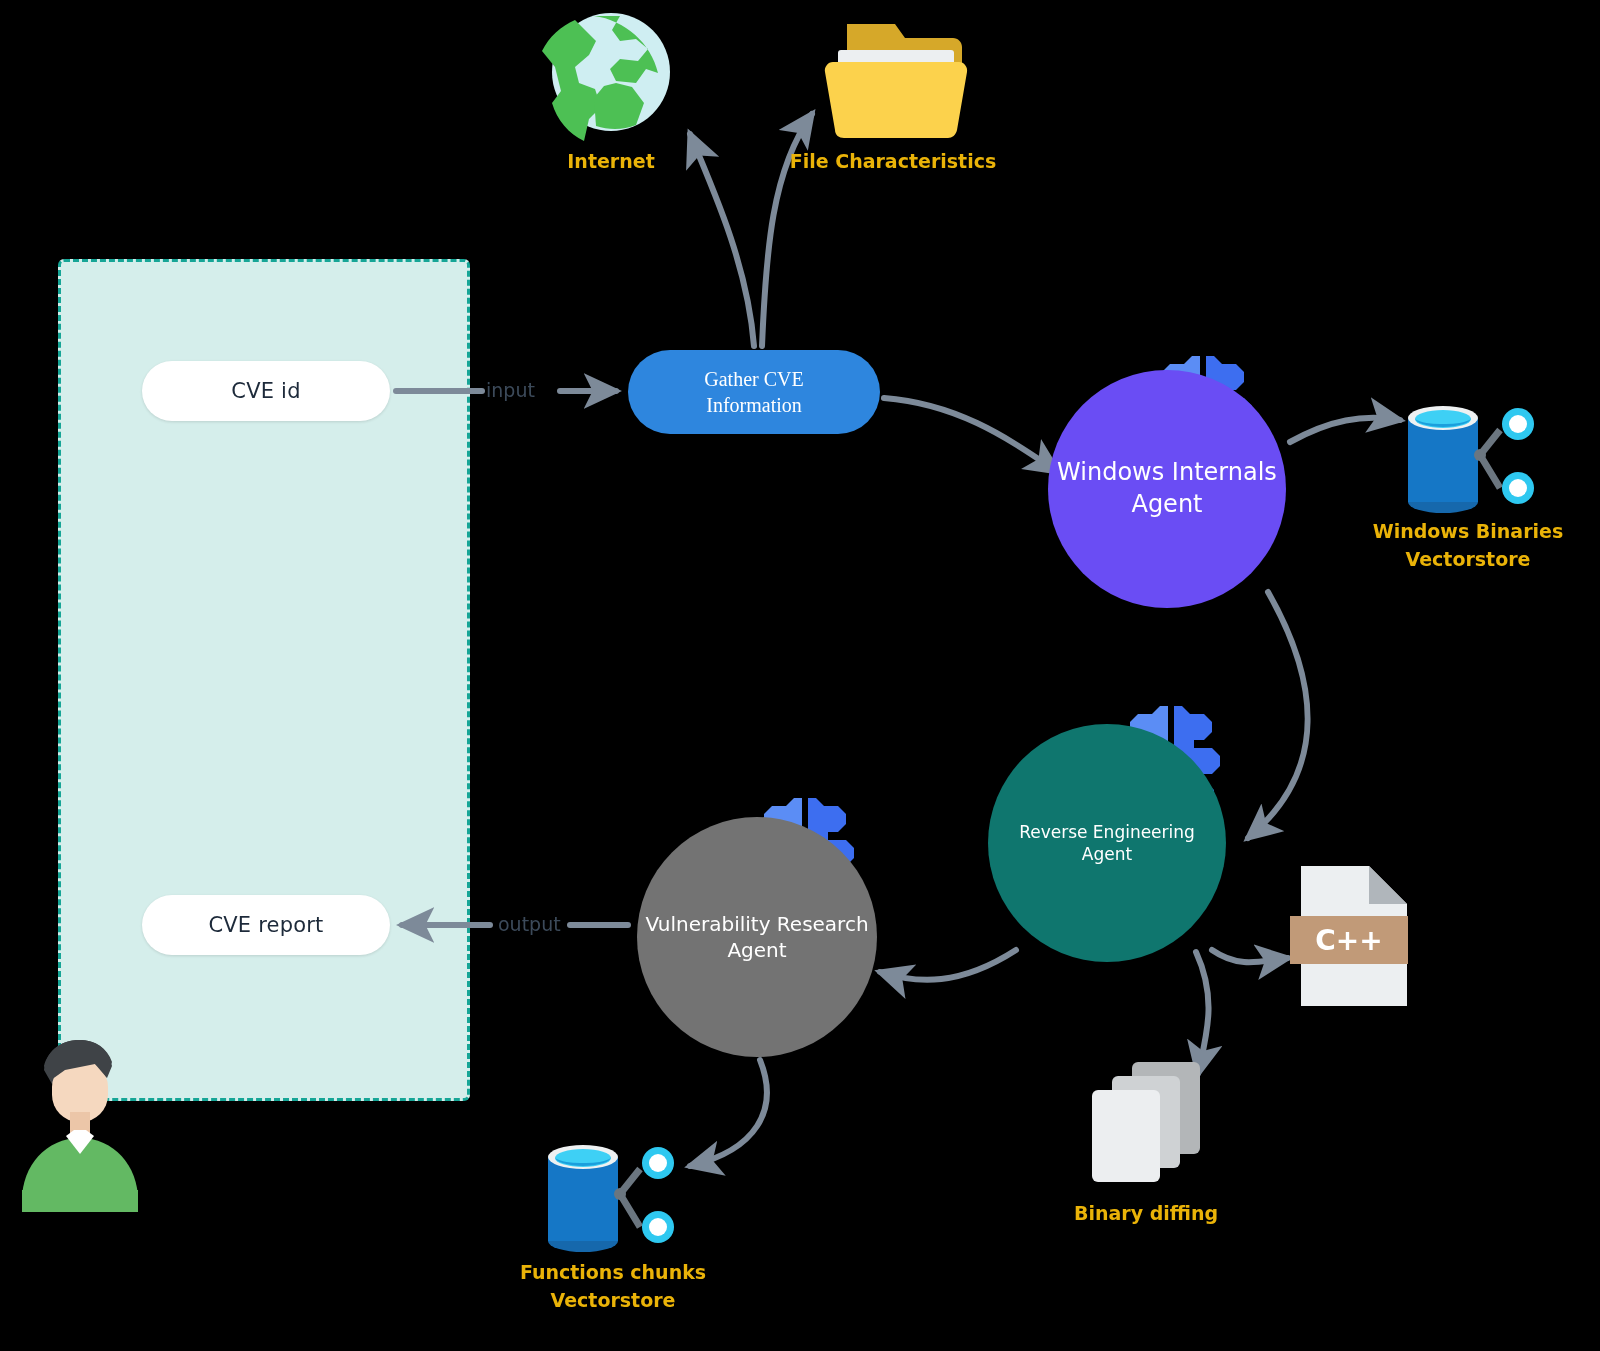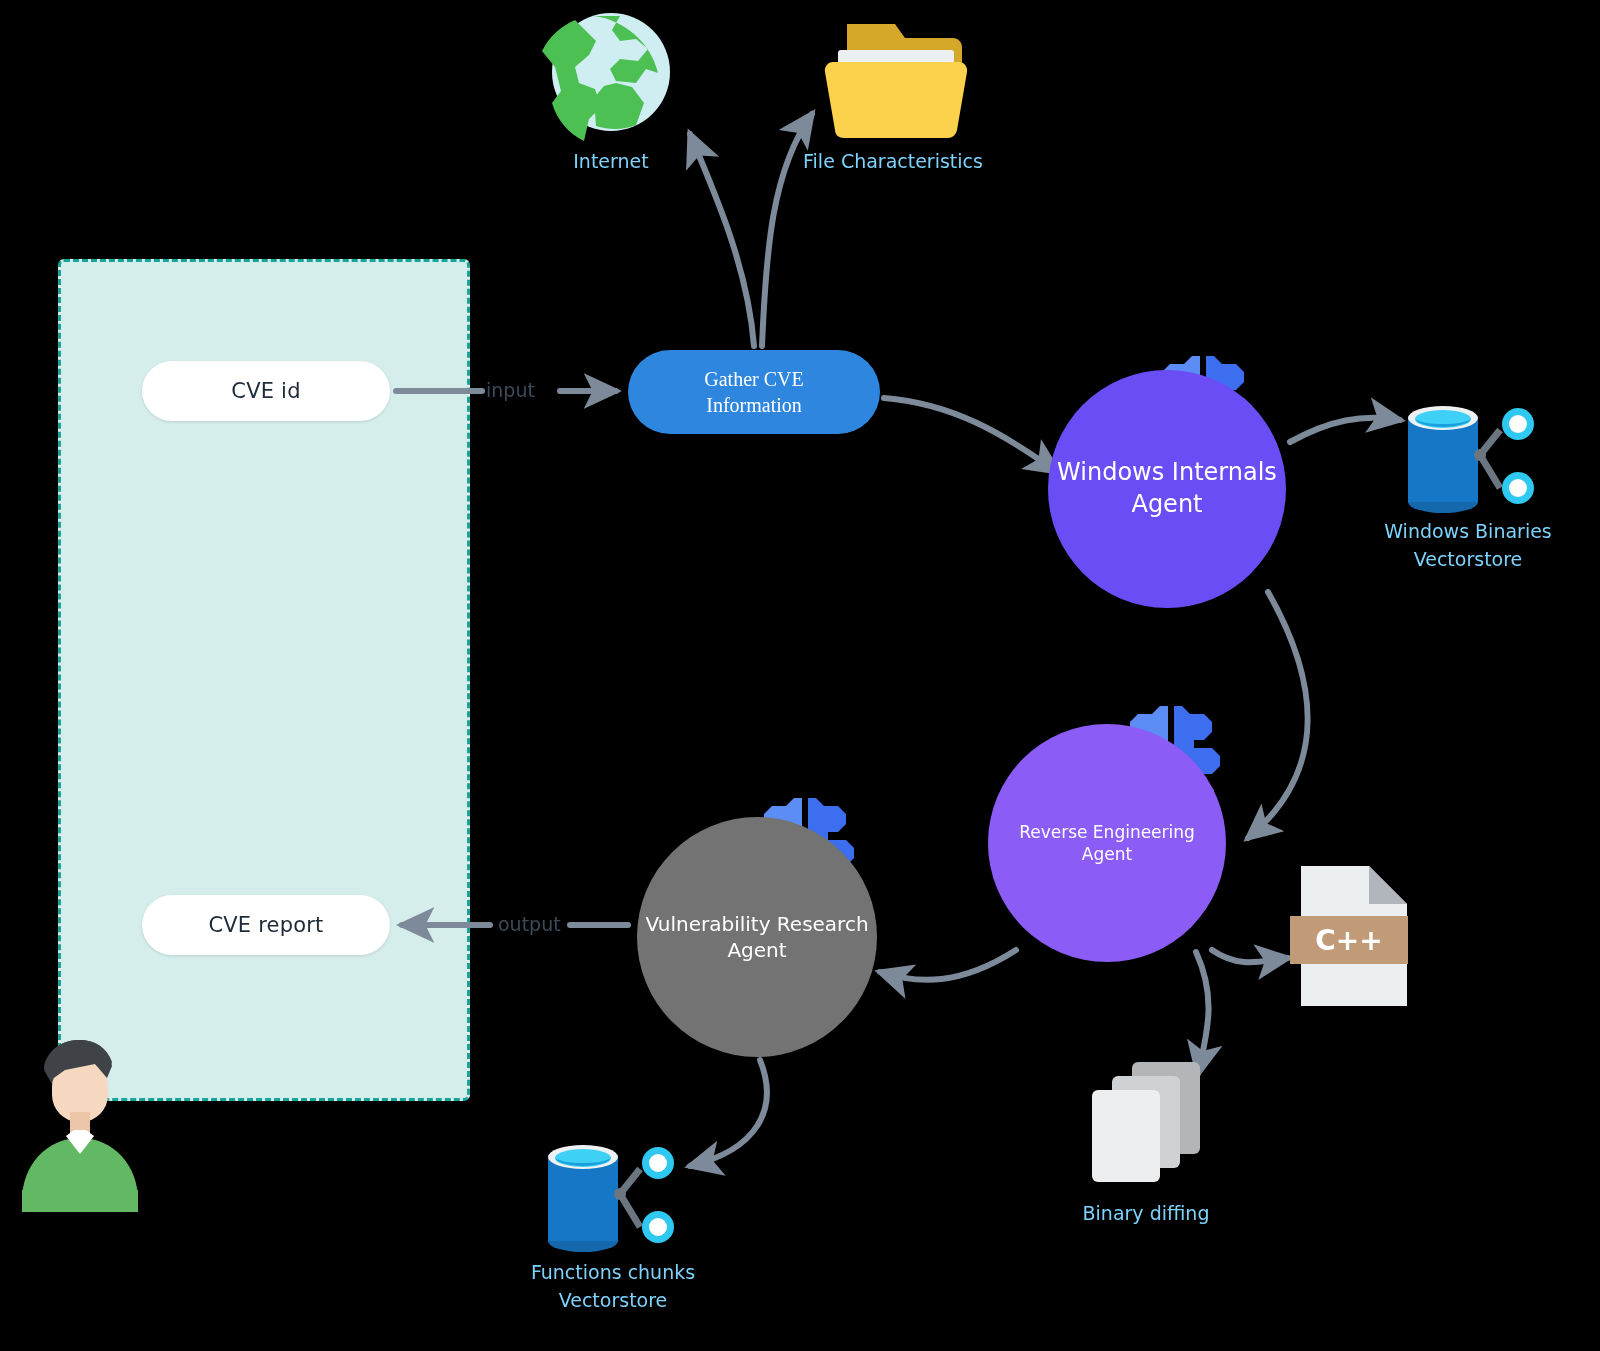--- a/index.html
+++ b/index.html
@@ -36,27 +36,27 @@
 
   
   .agent{
     border-radius:50%;
     display:flex;flex-direction:column;align-items:center;justify-content:center;
     color:#fff;text-align:center;line-height:1.32;
   }
   #agent-windows{left:1048px;top:370px;width:238px;height:238px;
                  background:#6a4df4;font-size:24px;}
   #agent-reverse{left:988px;top:724px;width:238px;height:238px;
-                 background:#8b5cf6;font-size:17px;}
+                 background:#0f766e;font-size:17px;}
   #agent-vuln  {left:637px;top:817px;width:240px;height:240px;
                  background:#737373;font-size:20px;}
 
   
   .tool-label{
-    color:#7dd3fc;font-size:19px;font-weight:normal;
+    color:#eab308;font-size:19px;font-weight:bold;
     text-align:center;line-height:1.45;white-space:pre-line;
   }
   .edge-label{color:#3c4a5a;font-size:19px;}
 
   
   #edges,#icons{left:0;top:0;width:1600px;height:1351px;}
   #edges{pointer-events:none;}
 </style>
 </head>
 <body>

